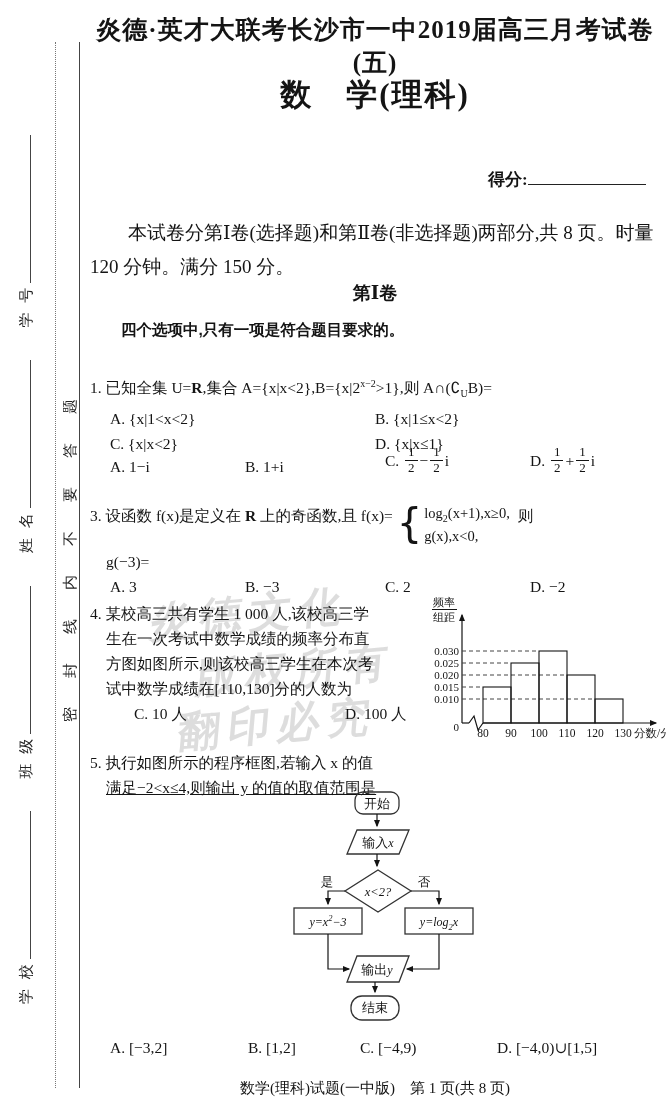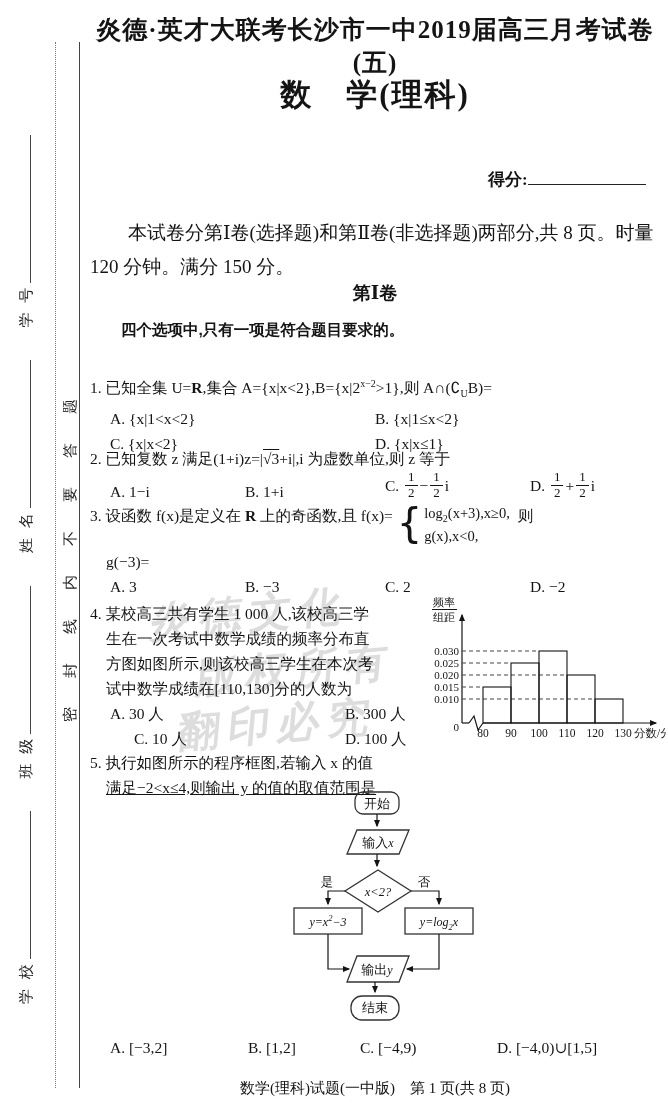--- a/index.html
+++ b/index.html
@@ -87,21 +87,20 @@
       <span class="opt" style="left:20px;">A. {x|1&lt;x&lt;2}</span>
       <span class="opt" style="left:285px;">B. {x|1≤x&lt;2}</span>
     </div>
     <div class="orow">
       <span class="opt" style="left:20px;">C. {x|x&lt;2}</span>
       <span class="opt" style="left:285px;">D. {x|x≤1}</span>
     </div>
   </div>
 
   <div class="q" style="left:90px;top:446px;width:576px;">
-    <div><span>2. 已知复数 z 满足(1+i)z=|</span><span class="sqrt">√3</span><span>+i|,i 为虚数单位,则 z 等于</span></div>
     <div class="orow fracrow" style="height:38px;">
       <span class="opt" style="left:20px;top:8px;">A. 1−i</span>
       <span class="opt" style="left:155px;top:8px;">B. 1+i</span>
       <span class="opt" style="left:295px;top:1px;"><span>C.</span>
         <span class="frac">
             <span class="num">1</span>
             <span class="den">2</span>
           </span><span>−</span><span class="frac">
             <span class="num">1</span>
             <span class="den">2</span>
@@ -115,43 +114,39 @@
             <span class="den">2</span>
           </span><span>i</span></span>
     </div>
   </div>
 
   <div class="q" style="left:90px;top:503px;width:576px;">
     <div class="case-line">
       <span><span>3. 设函数 f(x)是定义在 </span><b>R</b><span> 上的奇函数,且 f(x)=</span></span>
       <span class="brace">{</span>
       <span class="cases">
-        <div><span>log</span><sub>2</sub><span>(x+3),x≥0,</span></div>
+        <div><span>log</span><sub>2</sub><span>(x+1),x≥0,</span></div>
         <div>g(x),x&lt;0,</div>
       </span>
       <span class="then">则</span>
     </div>
     <div style="padding-left:16px;margin-top:2px;">g(−3)=</div>
     <div class="orow">
       <span class="opt" style="left:20px;">A. 3</span>
       <span class="opt" style="left:155px;">B. −3</span>
       <span class="opt" style="left:295px;">C. 2</span>
       <span class="opt" style="left:440px;">D. −2</span>
     </div>
   </div>
 
   <div class="q" style="left:90px;top:601px;width:350px;">
     <div>4. 某校高三共有学生 1 000 人,该校高三学</div>
     <div style="padding-left:16px;">生在一次考试中数学成绩的频率分布直</div>
     <div style="padding-left:16px;">方图如图所示,则该校高三学生在本次考</div>
     <div style="padding-left:16px;">试中数学成绩在[110,130]分的人数为</div>
-    <div class="orow">
-      <span class="opt" style="left:20px;">A. 30 人</span>
-      <span class="opt" style="left:255px;">B. 300 人</span>
-    </div>
     <div class="orow">
       <span class="opt" style="left:20px;margin-left:24px;">C. 10 人</span>
       <span class="opt" style="left:255px;">D. 100 人</span>
     </div>
   </div>
 
   <svg class="abs" style="left:428px;top:593px;" width="238" height="168" viewBox="0 0 238 168">
     <defs>
       <marker id="ah" markerWidth="8" markerHeight="8" refX="5" refY="2.5" orient="auto">
         <path d="M0,0 L6,2.5 L0,5 z" fill="#141414"></path>

